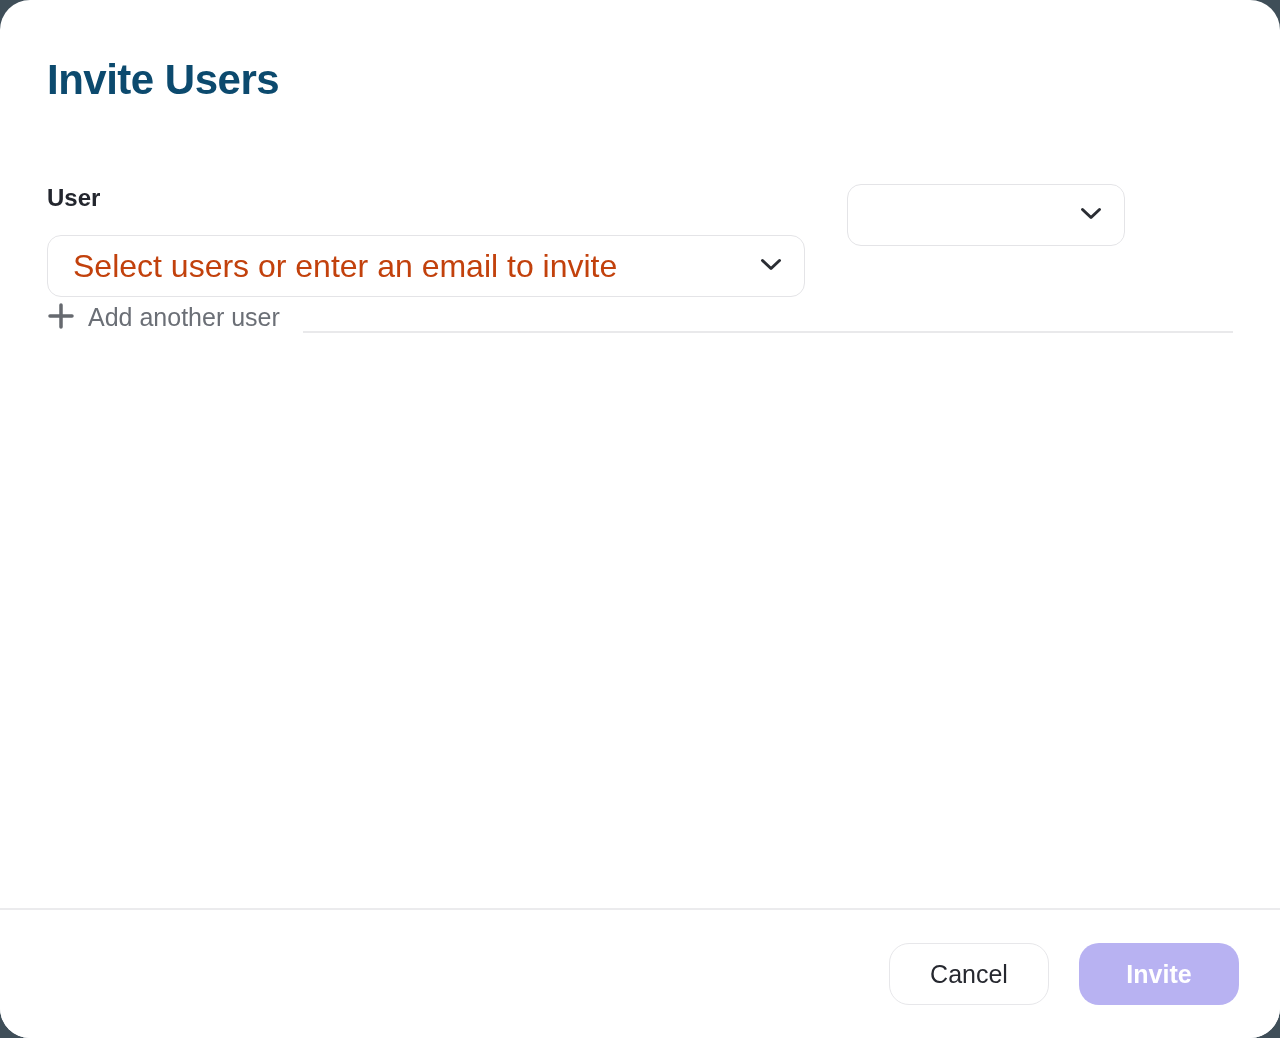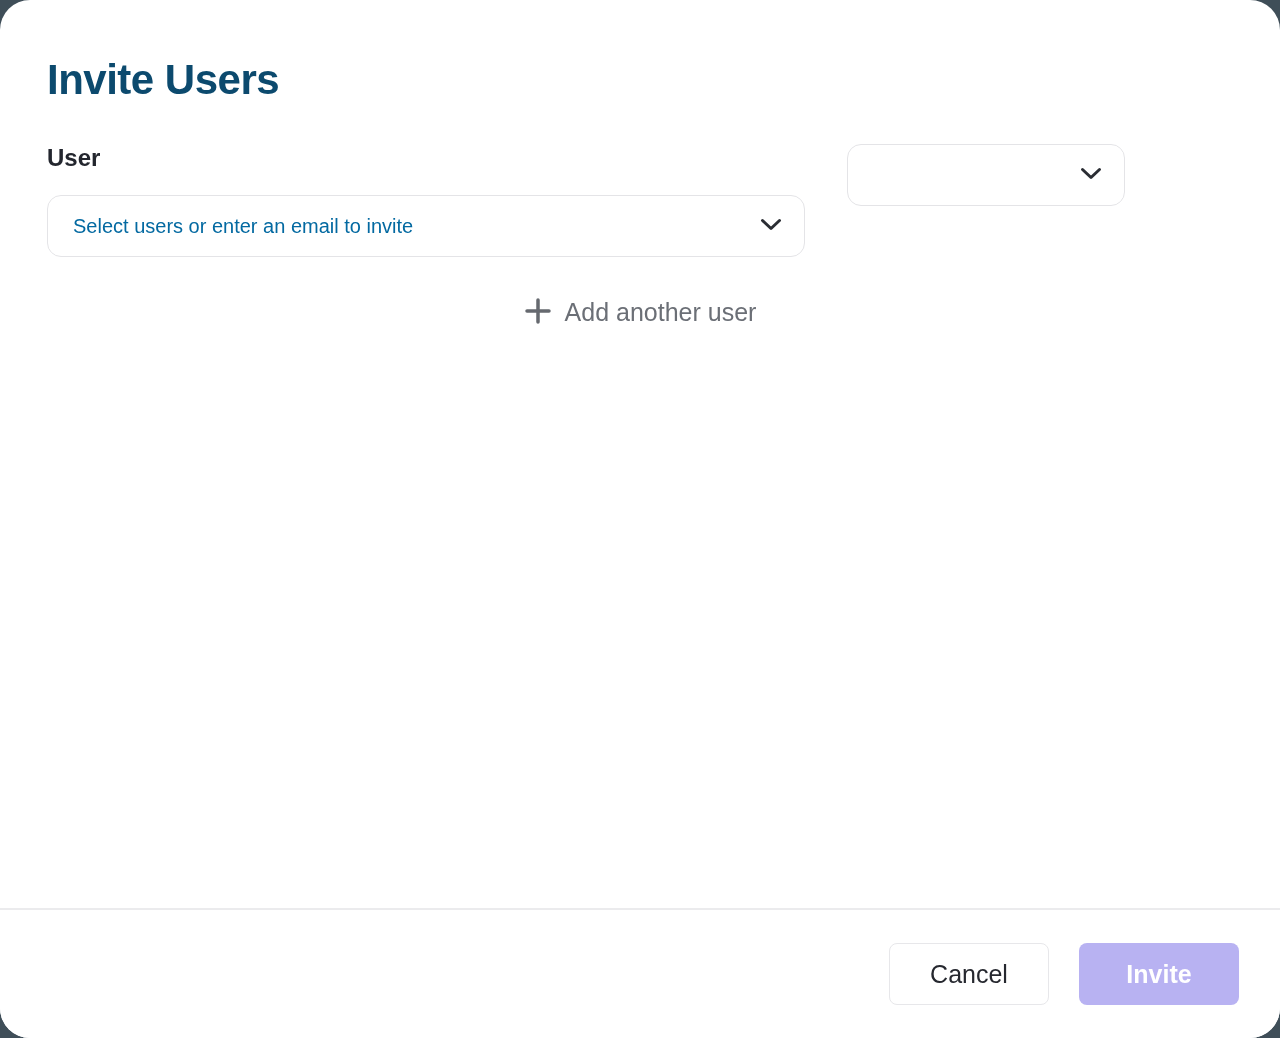--- a/index.html
+++ b/index.html
@@ -31,21 +31,21 @@
     font-size: 42px;
     font-weight: 700;
     color: #0c4a6e;
     letter-spacing: -0.5px;
     line-height: 1.15;
   }
 
   .form-row {
     display: flex;
     gap: 42px;
-    margin-top: 40px;
+    margin-top: 80px;
   }
 
   .field-group-user { width: 758px; }
   .field-group-role { width: 278px; }
 
   .field-label {
     font-size: 24px;
     font-weight: 600;
     color: #23262e;
     margin-bottom: 23px;
@@ -58,34 +58,32 @@
     border: 1px solid #e4e4e7;
     border-radius: 14px;
     display: flex;
     align-items: center;
     justify-content: space-between;
     padding: 0 22px 0 25px;
     cursor: pointer;
   }
 
   .select-text {
-    font-size: 20px;
-    color: #0369a1;
+    font-size: 32px;
+    color: #c2410c;
     white-space: nowrap;
     overflow: hidden;
   }
 
   .chevron { flex: 0 0 auto; display: block; }
 
   .add-user-row {
     display: flex;
-    align-items: center;
-    margin-top: 40px;
+    align-items: flex-end;
     height: 36px;
-    flex-direction: column;
   }
 
   .add-user-btn {
     display: flex;
     align-items: center;
     gap: 13px;
     background: none;
     border: none;
     cursor: pointer;
     color: #6b6f76;
@@ -117,21 +115,21 @@
     display: flex;
     align-items: center;
     justify-content: flex-end;
     gap: 30px;
     padding-right: 41px;
   }
 
   .btn {
     height: 62px;
     width: 160px;
-    border-radius: 8px;
+    border-radius: 20px;
     font-family: "Liberation Sans", sans-serif;
     font-size: 25px;
     display: flex;
     align-items: center;
     justify-content: center;
     cursor: pointer;
   }
 
   .btn-cancel {
     background: #ffffff;

